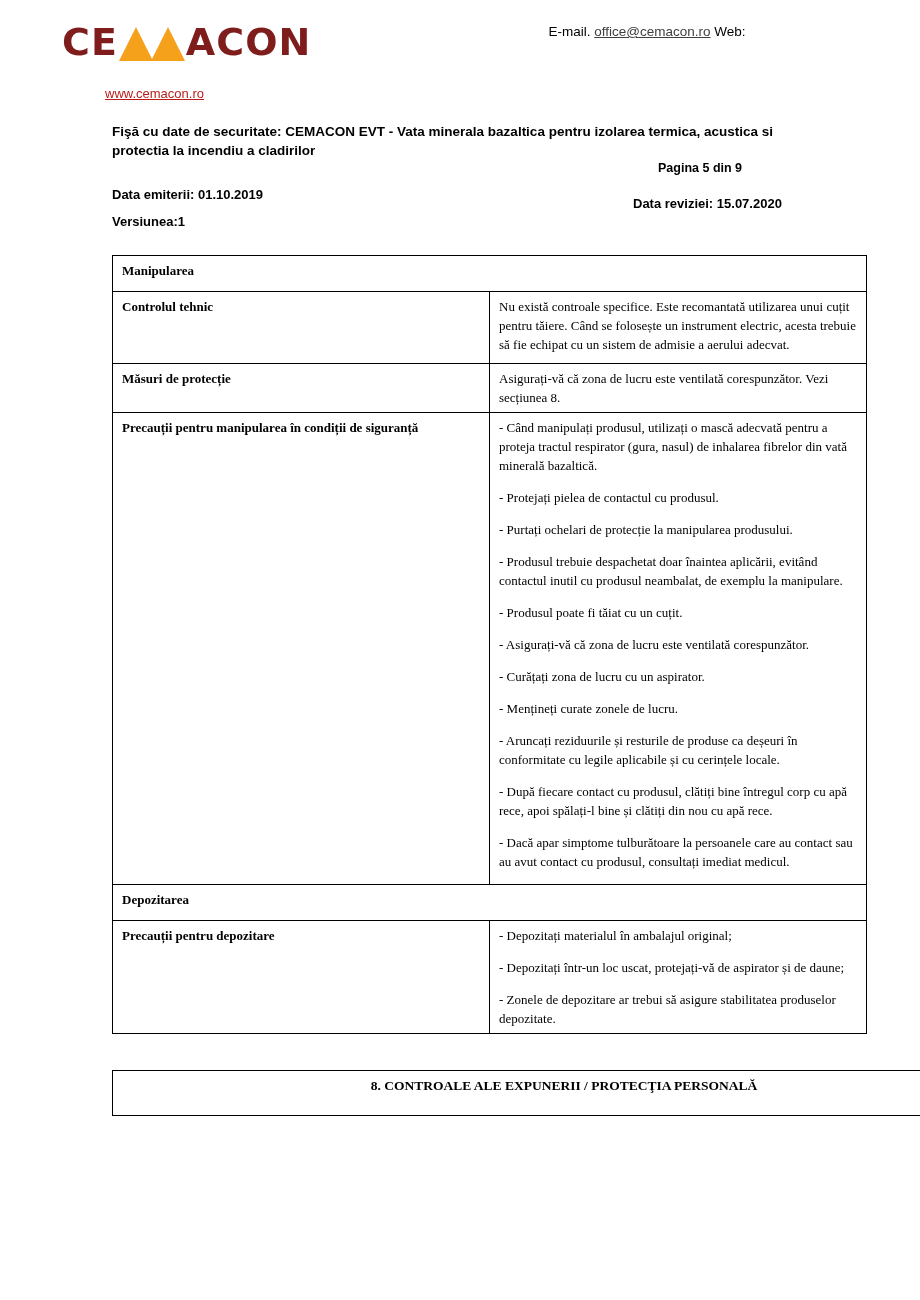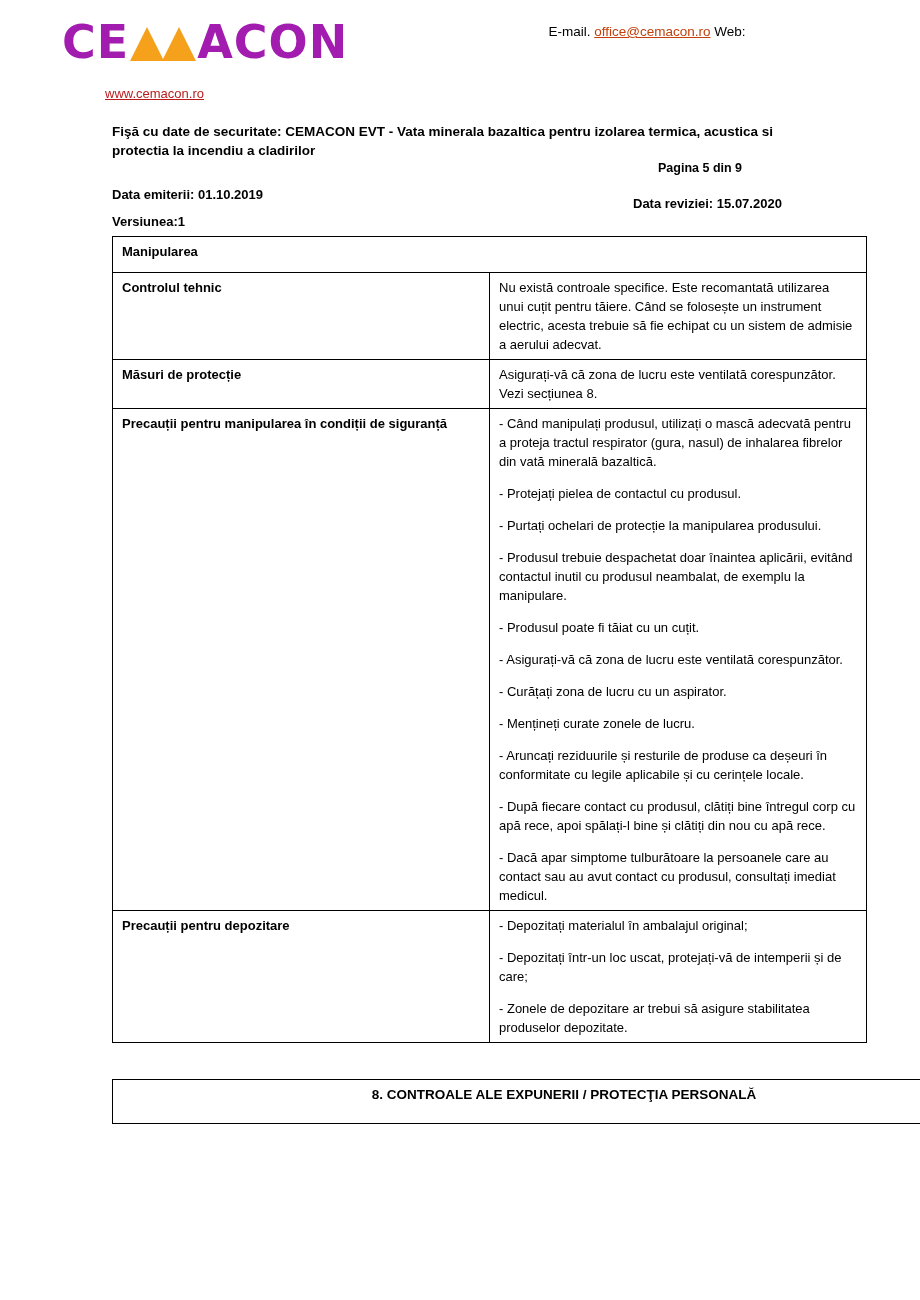--- a/index.html
+++ b/index.html
@@ -6,51 +6,51 @@
   html,body { background:#ffffff; }
   body {
     width:920px; height:1300px; position:relative;
     font-family:"Liberation Sans", sans-serif; color:#000;
   }
 
   
   .logo {
     position:absolute; left:62px; top:18px;
     display:flex; align-items:flex-end;
-    font-weight:bold; font-size:46px; line-height:48px;
-    color:#a21caf; letter-spacing:1px;
+    font-weight:bold; font-size:38px; line-height:48px;
+    color:#7f1d1d; letter-spacing:1px;
     font-family:"DejaVu Sans", "Liberation Sans", sans-serif;
     text-align:center;
   }
   .logo .tri-svg { display:block; margin:0 1px 5px 1px; }
   .website-link {
     position:absolute; left:105px; top:86px;
     font-size:13px; color:#b91c1c; text-decoration:underline;
   }
   .address-block {
     position:absolute; right:108px; top:22px; width:330px;
     text-align:center; font-size:13.5px; line-height:20px; color:#000;
   }
-  .address-block a { color:#c2410c; text-decoration:underline; }
+  .address-block a { color:#404040; text-decoration:underline; }
 
   
   .doc-title {
     position:absolute; left:112px; top:122px; width:712px;
     font-weight:bold; font-size:13.5px; line-height:19px;
   }
   .page-indicator {
     position:absolute; left:658px; top:161px;
     font-weight:bold; font-size:12.5px;
   }
   .issue-date  { position:absolute; left:112px; top:187px; font-weight:bold; font-size:13px; }
   .rev-date    { position:absolute; left:633px; top:196px; font-weight:bold; font-size:13px;text-align:right; }
   .version     { position:absolute; left:112px; top:214px; font-weight:bold; font-size:13px; }
 
   
-  .content { position:absolute; left:112px; top:236px; width:755px; }
+  .content { position:absolute; left:112px; top:255px; width:755px;font-family:Liberation Serif, serif; }
   table.sds {
     border-collapse:collapse; width:755px; table-layout:fixed;
     font-size:13px;
   }
   table.sds td {
     border:1px solid #000; vertical-align:top;
     padding:5px 9px; line-height:19px;
   }
   td.col-label { width:200px; font-weight:bold; }
   td.section   { font-weight:bold; height:36px; }
@@ -121,26 +121,29 @@
         <p>- Produsul poate fi tăiat cu un cuțit.</p>
         <p>- Asigurați-vă că zona de lucru este ventilată corespunzător.</p>
         <p>- Curățați zona de lucru cu un aspirator.</p>
         <p>- Mențineți curate zonele de lucru.</p>
         <p>- Aruncați reziduurile și resturile de produse ca deșeuri în conformitate cu legile aplicabile și cu cerințele locale.</p>
         <p>- După fiecare contact cu produsul, clătiți bine întregul corp cu apă rece, apoi spălați-l bine și clătiți din nou cu apă rece.</p>
         <p>- Dacă apar simptome tulburătoare la persoanele care au contact sau au avut contact cu produsul, consultați imediat medicul.</p>
       </td>
     </tr>
 
+    <tr>
+      <td colspan="2" class="section">Depozitarea</td>
+    </tr>
 
     <tr>
       <td class="col-label vmid">Precauții pentru depozitare</td>
       <td class="cell h-store">
         <p>- Depozitați materialul în ambalajul original;</p>
-        <p>- Depozitați într-un loc uscat, protejați-vă de intemperii și de care;</p>
+        <p>- Depozitați într-un loc uscat, protejați-vă de aspirator și de daune;</p>
         <p>- Zonele de depozitare ar trebui să asigure stabilitatea produselor depozitate.</p>
       </td>
     </tr>
   </tbody>
     </table>
 
   <div class="section8-box">
     <span>8. CONTROALE ALE EXPUNERII / PROTECŢIA PERSONALĂ</span>
   </div>
 

